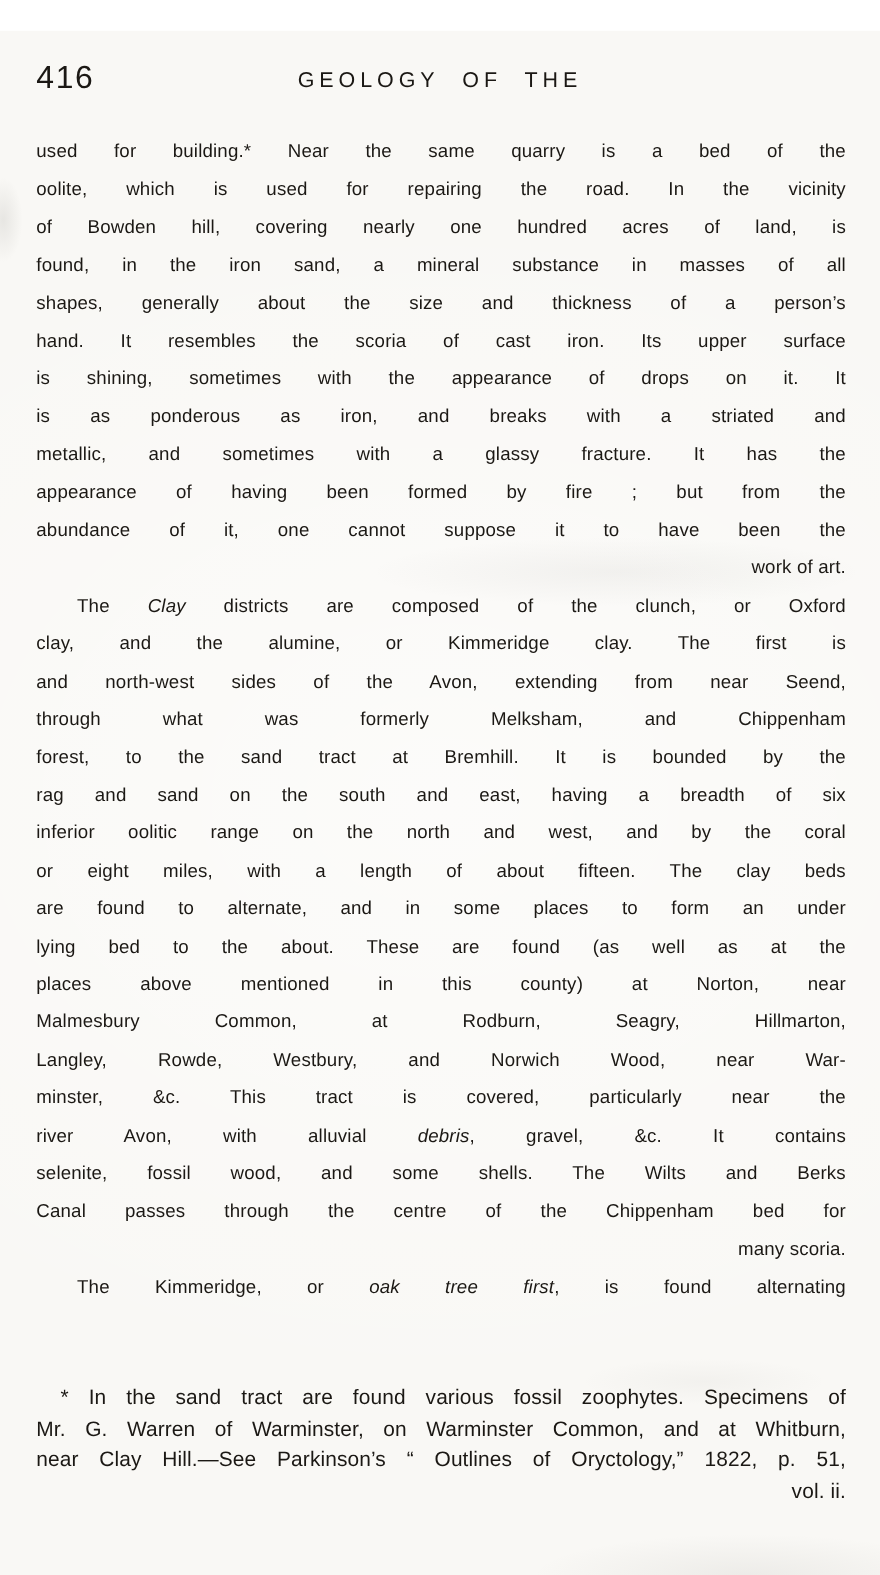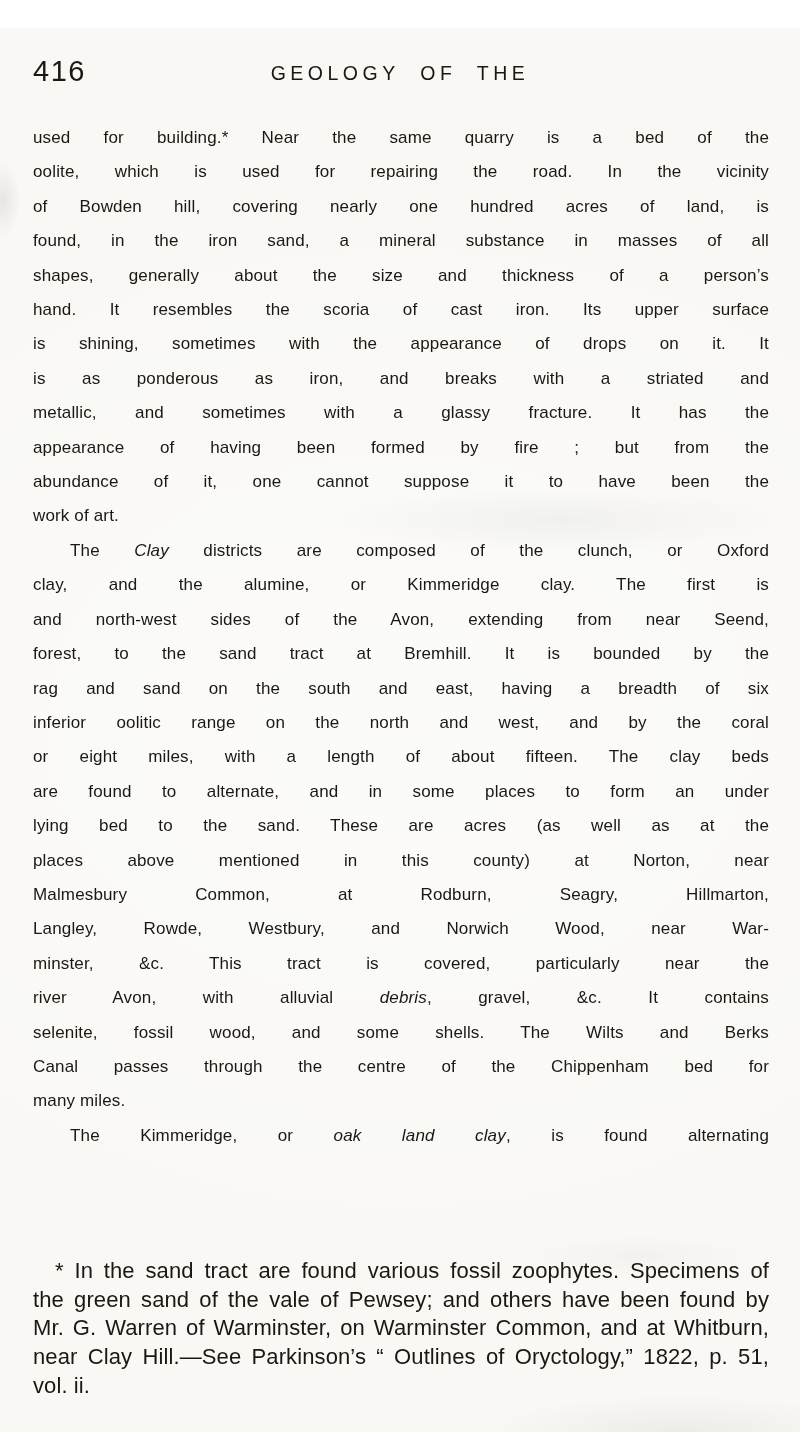--- a/index.html
+++ b/index.html
@@ -67,34 +67,34 @@
     line-height: 34.4px;
     letter-spacing: 0.15px;
   }
   .line {
     text-align: justify;
     text-align-last: justify;
     white-space: nowrap;
     overflow: visible;
   }
   .line.noj {
-    text-align: left;
+    text-align: right;
     text-align-last: auto;
   }
   #body-container .ind { text-indent: 37px; }
   #footnote-container .ind { text-indent: 22px; }
   em { font-style: italic; }
 
   
   .footnote {
     position: absolute;
     top: 1229px;
     left: 33px;
     width: 736px;
-    font-size: 22px;
+    font-size: 19px;
     line-height: 28.7px;
     letter-spacing: 0.1px;
   }
 </style>
 </head>
 <body>
 
 <div class="page">
 
   <header class="running-head">
@@ -114,41 +114,41 @@
         <div class="line">is as ponderous as iron, and breaks with a striated and</div>
         <div class="line">metallic, and sometimes with a glassy fracture.  It has the</div>
         <div class="line">appearance of having been formed by fire ; but from the</div>
         <div class="line">abundance of it, one cannot suppose it to have been the</div>
         <div class="line noj">work of art.</div>
       </div>
       <div>
         <div class="line ind">The <em>Clay</em> districts are composed of the clunch, or Oxford</div>
         <div class="line">clay, and the alumine, or Kimmeridge clay.  The first is</div>
         <div class="line">and north-west sides of the Avon, extending from near Seend,</div>
+        <div class="line">through what was formerly Melksham, and Chippenham</div>
         <div class="line">forest, to the sand tract at Bremhill.  It is bounded by the</div>
         <div class="line">rag and sand on the south and east, having a breadth of six</div>
         <div class="line">inferior oolitic range on the north and west, and by the coral</div>
         <div class="line">or eight miles, with a length of about fifteen.  The clay beds</div>
         <div class="line">are found to alternate, and in some places to form an under</div>
-        <div class="line">lying bed to the sand.  These are acres (as well as at the</div>
+        <div class="line">lying bed to the about.  These are found (as well as at the</div>
         <div class="line">places above mentioned in this county) at Norton, near</div>
         <div class="line">Malmesbury Common, at Rodburn, Seagry, Hillmarton,</div>
         <div class="line">Langley, Rowde, Westbury, and Norwich Wood, near War-</div>
         <div class="line">minster, &amp;c.  This tract is covered, particularly near the</div>
         <div class="line">river Avon, with alluvial <em>debris</em>, gravel, &amp;c.  It contains</div>
         <div class="line">selenite, fossil wood, and some shells.  The Wilts and Berks</div>
         <div class="line">Canal passes through the centre of the Chippenham bed for</div>
-        <div class="line noj">many miles.</div>
+        <div class="line noj">many scoria.</div>
       </div>
       <div>
-        <div class="line ind">The Kimmeridge, or <em>oak land clay</em>, is found alternating</div>
+        <div class="line ind">The Kimmeridge, or <em>oak tree first</em>, is found alternating</div>
       </div>
     </main>
 
   <section class="footnote" id="footnote-container">
       <div class="line ind">* In the sand tract are found various fossil zoophytes.  Specimens of</div>
-      <div class="line">the green sand of the vale of Pewsey; and others have been found by</div>
       <div class="line">Mr. G. Warren of Warminster, on Warminster Common, and at Whitburn,</div>
       <div class="line">near Clay Hill.—See Parkinson’s “ Outlines of Oryctology,” 1822, p. 51,</div>
       <div class="line noj">vol. ii.</div>
     </section>
 
 </div>
 
 </body></html>

